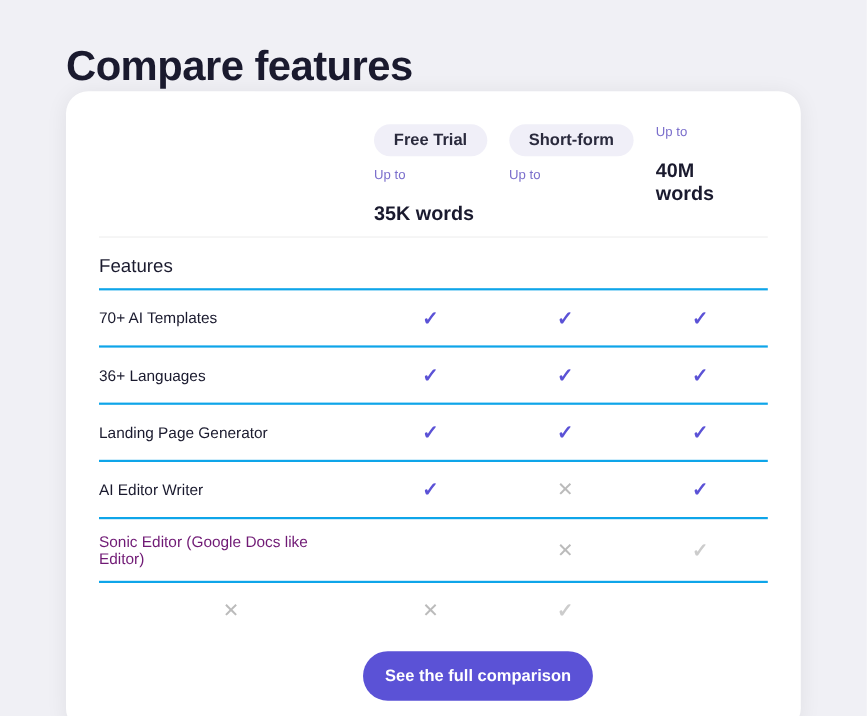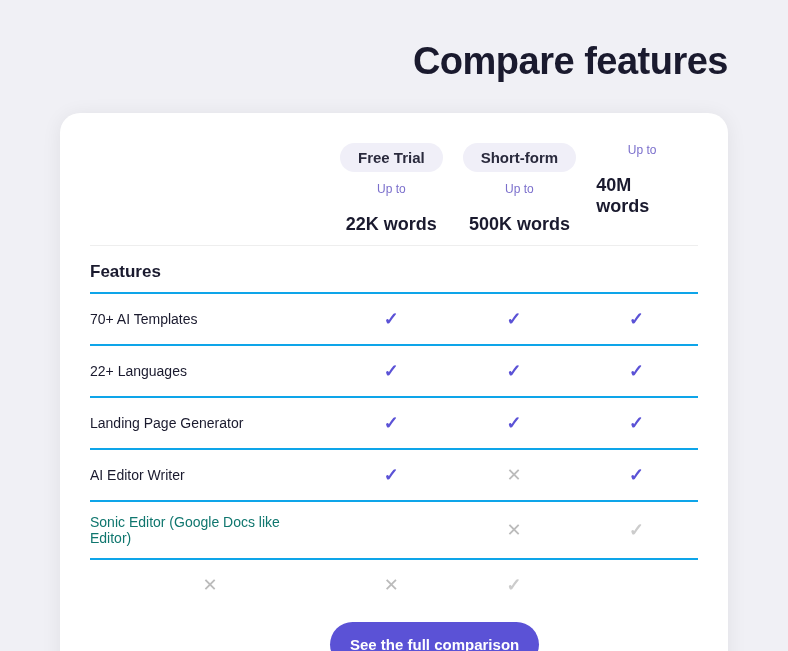--- a/index.html
+++ b/index.html
@@ -10,46 +10,44 @@
       justify-content: center;
       align-items: flex-start;
       min-height: 651px;
       padding: 20px;
     }
     .page-wrapper {
       width: 788px;
       padding: 20px 40px 40px;
     }
     .page-title {
-      text-align: right;
+      text-align: left;
       font-size: 38px;
       font-weight: 800;
       color: #1a1a2e;
-      margin-bottom: 30px;
       letter-spacing: -0.5px;
     }
     .comparison-card {
       background: #fff;
       border-radius: 20px;
       padding: 30px 30px 20px;
       box-shadow: 0 2px 20px rgba(0,0,0,0.07);
     }
     .table-wrapper {
       width: 100%;
     }
     
     .header-row {
       display: grid;
       grid-template-columns: 240px 1fr 1fr 1fr;
       margin-bottom: 10px;
     }
     .plan-header {
       display: flex;
       flex-direction: column;
-      align-items: center;
       padding: 0 10px;
     }
     .plan-badge {
       background: #f0eff8;
       border-radius: 20px;
       padding: 6px 18px;
       font-size: 15px;
       font-weight: 600;
       color: #2a2a3d;
       margin-bottom: 10px;
@@ -61,40 +59,40 @@
       margin-bottom: 18px;
     }
     .plan-words-value {
       font-size: 18px;
       font-weight: 700;
       color: #1a1a2e;
     }
     
     .section-label {
       font-size: 17px;
-      font-weight: 700;
+      font-weight: 400;
       color: #1a1a2e;
       padding: 16px 0 10px;
       border-top: 1px solid #eee;
     }
     .feature-row {
       display: grid;
       grid-template-columns: 240px 1fr 1fr 1fr;
       align-items: center;
       border-top: 2px solid #0ea5e9;
       min-height: 52px;
     }
     .feature-name {
       font-size: 14px;
       color: #1a1a2e;
       padding: 12px 0;
       padding-right: 10px;
     }
     .feature-name.muted {
-      color: #0f766e;
+      color: #701a75;
     }
     .feature-cell {
       display: flex;
       justify-content: center;
       align-items: center;
     }
     .check-icon {
       color: #5b52d6;
       font-size: 18px;
       font-weight: 700;
@@ -141,27 +139,26 @@
 
   <div class="comparison-card">
     <div class="table-wrapper">
 
       <div class="header-row">
         <div class="empty-col"></div>
 
         <div class="plan-header">
           <div class="plan-badge">Free Trial</div>
           <div class="plan-words-label">Up to</div>
-          <div class="plan-words-value">22K words</div>
+          <div class="plan-words-value">35K words</div>
         </div>
 
         <div class="plan-header">
           <div class="plan-badge">Short-form</div>
           <div class="plan-words-label">Up to</div>
-          <div class="plan-words-value">500K words</div>
         </div>
 
         <div class="plan-header">
           <div class="plan-words-label">Up to</div>
           <div class="plan-words-value">40M words</div>
         </div>
       </div>
 
       <div class="section-label">Features</div>
 
@@ -172,21 +169,21 @@
               <span class="check-icon">✓</span>
             </div>
             <div class="feature-cell">
               <span class="check-icon">✓</span>
             </div>
             <div class="feature-cell">
               <span class="check-icon">✓</span>
             </div>
           </div>
           <div class="feature-row">
-            <div class="feature-name">22+ Languages</div>
+            <div class="feature-name">36+ Languages</div>
             <div class="feature-cell">
               <span class="check-icon">✓</span>
             </div>
             <div class="feature-cell">
               <span class="check-icon">✓</span>
             </div>
             <div class="feature-cell">
               <span class="check-icon">✓</span>
             </div>
           </div>

